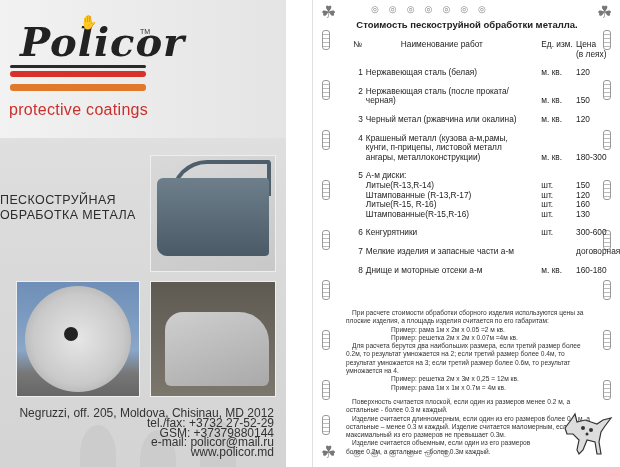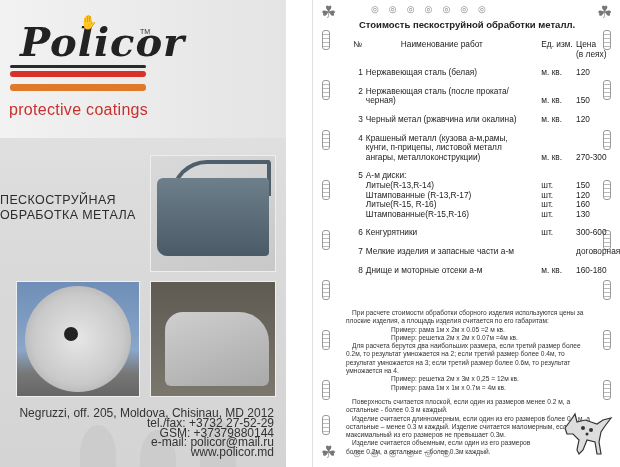--- a/index.html
+++ b/index.html
@@ -109,21 +109,21 @@
   <div class="pillar" style="left:9px;top:415px;"></div>
   <div class="pillar" style="left:290px;top:30px;"></div>
   <div class="pillar" style="left:290px;top:80px;"></div>
   <div class="pillar" style="left:290px;top:130px;"></div>
   <div class="pillar" style="left:290px;top:180px;"></div>
   <div class="pillar" style="left:290px;top:230px;"></div>
   <div class="pillar" style="left:290px;top:280px;"></div>
   <div class="pillar" style="left:290px;top:330px;"></div>
   <div class="pillar" style="left:290px;top:380px;"></div>
 
-  <div class="title">Стоимость пескоструйной обработки металл.</div>
+  <div class="title">Стоимость пескоструйной обработки металла.</div>
 
   <table>
     <tbody>
         <tr class="hdr">
       <td class="c-no" style="text-align:left;">№</td>
       <td class="c-name" style="padding-left:35px;">Наименование работ</td>
       <td class="c-unit">Ед. изм.</td>
       <td class="c-price">
             <div>Цена</div>
             <div>(в леях)</div>
@@ -163,21 +163,21 @@
           <td colspan="4"></td>
         </tr>
     <tr>
       <td class="c-no" style="vertical-align:top">4</td>
       <td class="c-name">
             <div>Крашеный металл (кузова а-м,рамы,</div>
             <div>кунги, п-прицепы, листовой металл</div>
             <div>ангары, металлоконструкции)</div>
           </td>
       <td class="c-unit">м. кв.</td>
-      <td class="c-price">270-300</td>
+      <td class="c-price">180-300</td>
     </tr>
     <tr style="height:9px">
           <td colspan="4"></td>
         </tr>
     <tr>
       <td class="c-no">5</td>
       <td class="c-name">А-м диски:</td>
       <td class="c-unit"></td>
       <td class="c-price"></td>
     </tr>

